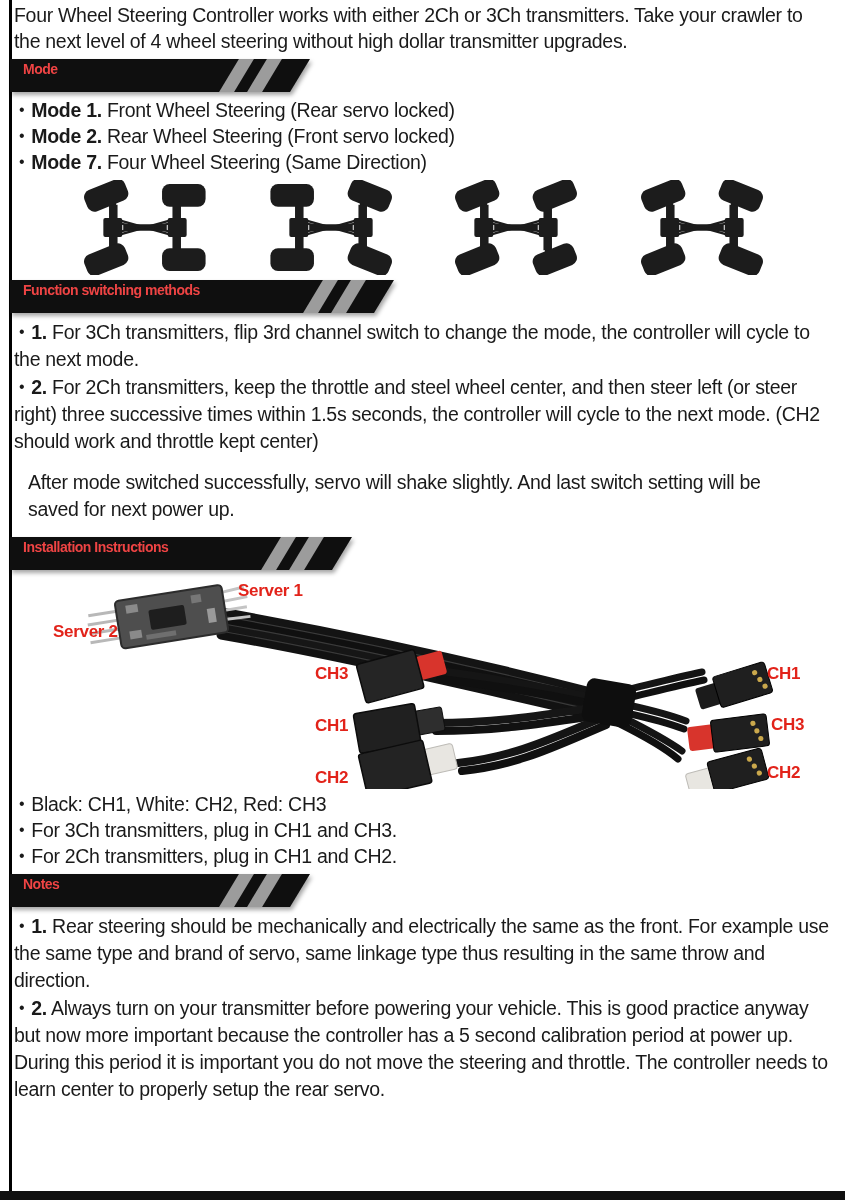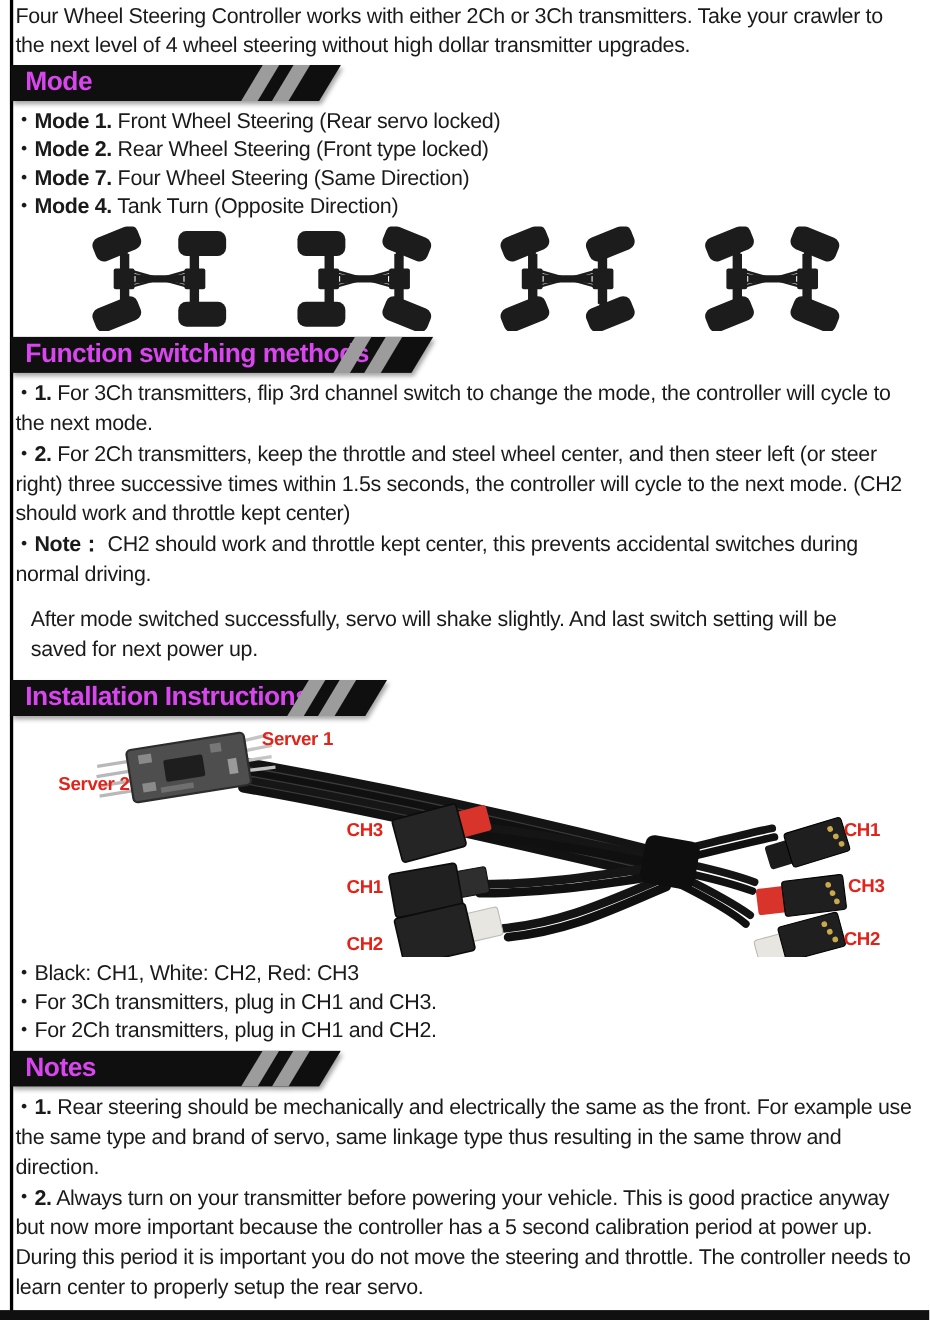--- a/index.html
+++ b/index.html
@@ -10,21 +10,21 @@
   .left-border{position:absolute;left:9px;top:0;width:3px;height:1200px;background:#000;}
   .bottom-bar{position:absolute;left:0;bottom:0;width:845px;height:9px;background:#101010;}
   .content{padding:2px 16px 0 14px;position:relative;}
 
   .title{text-align:center;font-size:30px;font-weight:700;letter-spacing:-0.6px;margin:8px 0 5px;line-height:1.15;}
   .intro{font-size:19.5px;line-height:26px;letter-spacing:-0.3px;margin:0 0 5px;}
 
   .banner-wrap{filter:drop-shadow(2px 3px 2px rgba(0,0,0,0.35));margin:5px 0 5px -4px;}
   .banner{position:relative;height:33px;background:#0f0f0f;
     clip-path:polygon(0 0,100% 0,calc(100% - 20px) 100%,0 100%);}
-  .banner-label{position:absolute;left:13px;top:2px;color:#d946ef;font-size:24px;font-weight:700;letter-spacing:-0.5px;white-space:nowrap;}
+  .banner-label{position:absolute;left:13px;top:2px;color:#ef4444;font-size:14px;font-weight:700;letter-spacing:-0.5px;white-space:nowrap;}
   .stripe{position:absolute;top:0;height:100%;width:15px;background:#9c9c9c;transform:skewX(-31deg);}
   .stripe.s1{right:66px;}
   .stripe.s2{right:38px;}
   .w-mode{width:300px;}
   .w-func{width:384px;}
   .w-inst{width:342px;}
   .w-notes{width:300px;}
 
   ul.doc-list{list-style:none;margin:2px 0;padding:0;}
   ul.doc-list li{font-size:19.5px;line-height:25px;letter-spacing:-0.3px;}
@@ -52,23 +52,22 @@
   <div class="banner-wrap">
     <div class="banner w-mode">
       <span class="banner-label">Mode</span>
       <span class="stripe s1"></span>
       <span class="stripe s2"></span>
     </div>
   </div>
 
   <ul class="doc-list">
     <li><b>Mode 1.</b><span> Front Wheel Steering (Rear servo locked)</span></li>
-    <li><b>Mode 2.</b><span> Rear Wheel Steering (Front type locked)</span></li>
+    <li><b>Mode 2.</b><span> Rear Wheel Steering (Front servo locked)</span></li>
     <li><b>Mode 7.</b><span> Four Wheel Steering (Same Direction)</span></li>
-    <li><b>Mode 4.</b><span> Tank Turn (Opposite Direction)</span></li>
   </ul>
 
   <div class="diagram-row" id="diagram-row">
       <svg viewBox="0 0 150 100" width="142" height="95">
         <rect x="38.5" y="12" width="6" height="20" fill="#1c1c1c"></rect>
         <rect x="38.5" y="68" width="6" height="20" fill="#1c1c1c"></rect>
         <rect x="105.5" y="12" width="6" height="20" fill="#1c1c1c"></rect>
         <rect x="105.5" y="68" width="6" height="20" fill="#1c1c1c"></rect>
         <rect x="37" y="26" width="9" height="48" fill="#1c1c1c"></rect>
         <rect x="104" y="26" width="9" height="48" fill="#1c1c1c"></rect>
@@ -147,21 +146,20 @@
     <div class="banner w-func">
       <span class="banner-label">Function switching methods</span>
       <span class="stripe s1"></span>
       <span class="stripe s2"></span>
     </div>
   </div>
 
   <ul class="doc-list para-list">
     <li><b>1.</b><span> For 3Ch transmitters, flip 3rd channel switch to change the mode, the controller will cycle to the next mode.</span></li>
     <li><b>2.</b><span> For 2Ch transmitters, keep the throttle and steel wheel center, and then steer left (or steer right) three successive times within 1.5s seconds, the controller will cycle to the next mode. (CH2 should work and throttle kept center)</span></li>
-    <li><b>Note：</b><span>  CH2 should work and throttle kept center, this prevents accidental switches during normal driving.</span></li>
   </ul>
   <p class="doc-par">After mode switched successfully, servo will shake slightly. And last switch setting will be saved for next power up.</p>
 
   <div class="banner-wrap">
     <div class="banner w-inst">
       <span class="banner-label">Installation Instructions</span>
       <span class="stripe s1"></span>
       <span class="stripe s2"></span>
     </div>
   </div>

